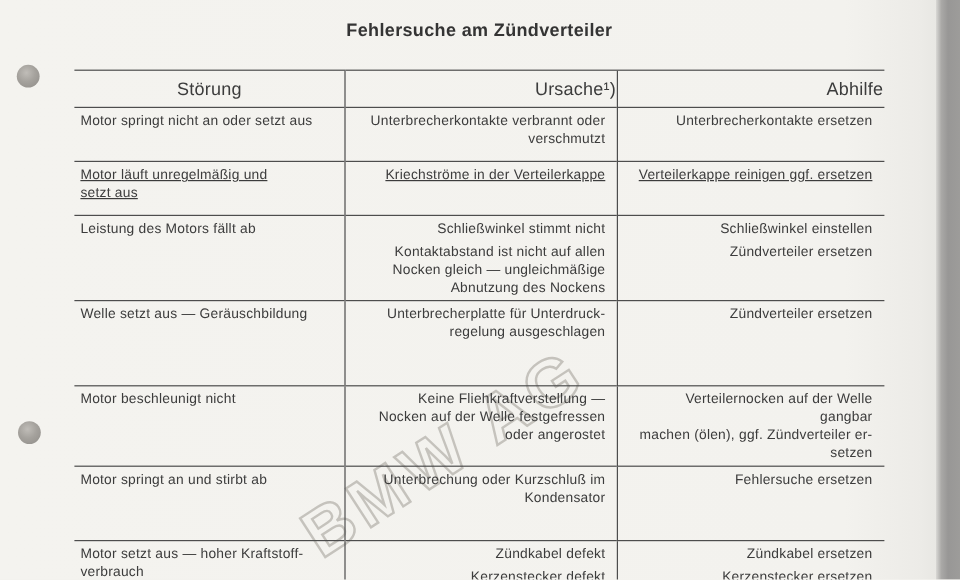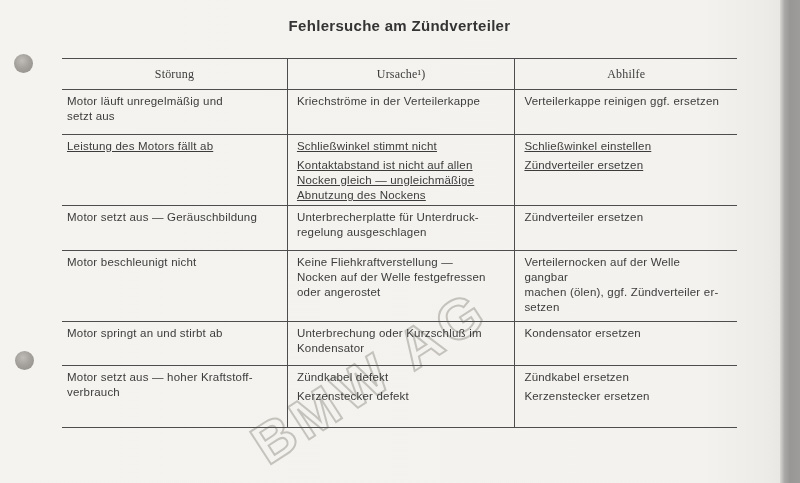--- a/index.html
+++ b/index.html
@@ -68,29 +68,28 @@
     background: transparent;
     color: #3c3c3c;
   }
   .tbl col.c1 { width: 33.4%; }
   .tbl col.c2 { width: 33.7%; }
   .tbl col.c3 { width: 32.9%; }
   .tbl th, .tbl td {
     border-top: 1px solid #4d4d4d;
     font-weight: normal;
   }
-  .tbl td.v, .tbl th.v { border-left: 1px solid #4d4d4d; }
+  .tbl td.v, .tbl th.v { border-left: 1px solid #4d4d4d; text-align: right; }
   .tbl tbody tr:last-child td { border-bottom: 1px solid #4d4d4d; }
   .tbl th {
     height: 28px;
     text-align: center;
     vertical-align: middle;
-    font-size: 12px;
+    font-size: 15px;
     color: #3c3c3c;
-    font-family: Liberation Serif, serif;
   }
   .tbl td {
     vertical-align: top;
     padding: 4px 10px 2px 9px;
   }
   .tbl td:first-child { padding-left: 5px; }
   .tbl tbody tr:nth-child(1) td { height: 38px; }
   .tbl tbody tr:nth-child(2) td { height: 38px; text-decoration: underline; }
   .tbl tbody tr:nth-child(3) td { height: 38px; }
   .tbl tbody tr:nth-child(4) td { height: 64px; }
@@ -139,20 +138,32 @@
     <thead>
       <tr>
         <th>Störung</th>
         <th class="v">Ursache¹)</th>
         <th class="v">Abhilfe</th>
       </tr>
     </thead>
     <tbody>
       <tr>
         <td>
+            <div class="cell-item">Motor springt nicht an oder setzt aus</div>
+          </td>
+        <td class="v">
+            <div class="cell-item">Unterbrecherkontakte verbrannt oder
+verschmutzt</div>
+          </td>
+        <td class="v">
+            <div class="cell-item">Unterbrecherkontakte ersetzen</div>
+          </td>
+      </tr>
+      <tr>
+        <td>
             <div class="cell-item">Motor läuft unregelmäßig und
 setzt aus</div>
           </td>
         <td class="v">
             <div class="cell-item">Kriechströme in der Verteilerkappe</div>
           </td>
         <td class="v">
             <div class="cell-item">Verteilerkappe reinigen ggf. ersetzen</div>
           </td>
       </tr>
@@ -166,21 +177,21 @@
 Nocken gleich — ungleichmäßige
 Abnutzung des Nockens</div>
           </td>
         <td class="v">
             <div class="cell-item">Schließwinkel einstellen</div>
             <div class="cell-item">Zündverteiler ersetzen</div>
           </td>
       </tr>
       <tr>
         <td>
-            <div class="cell-item">Motor setzt aus — Geräuschbildung</div>
+            <div class="cell-item">Welle setzt aus — Geräuschbildung</div>
           </td>
         <td class="v">
             <div class="cell-item">Unterbrecherplatte für Unterdruck-
 regelung ausgeschlagen</div>
           </td>
         <td class="v">
             <div class="cell-item">Zündverteiler ersetzen</div>
           </td>
       </tr>
       <tr>
@@ -200,21 +211,21 @@
       </tr>
       <tr>
         <td>
             <div class="cell-item">Motor springt an und stirbt ab</div>
           </td>
         <td class="v">
             <div class="cell-item">Unterbrechung oder Kurzschluß im
 Kondensator</div>
           </td>
         <td class="v">
-            <div class="cell-item">Kondensator ersetzen</div>
+            <div class="cell-item">Fehlersuche ersetzen</div>
           </td>
       </tr>
       <tr>
         <td>
             <div class="cell-item">Motor setzt aus — hoher Kraftstoff-
 verbrauch</div>
           </td>
         <td class="v">
             <div class="cell-item">Zündkabel defekt</div>
             <div class="cell-item">Kerzenstecker defekt</div>

